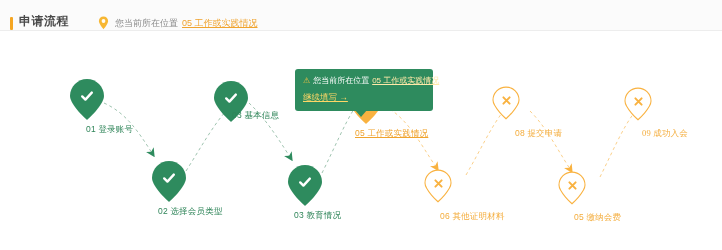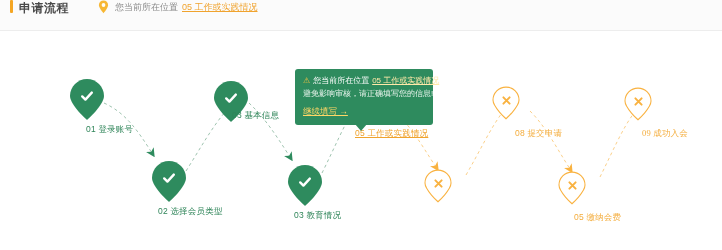--- a/index.html
+++ b/index.html
@@ -8,21 +8,21 @@
     background: #ffffff;
     font-family: "Liberation Sans", "DejaVu Sans", sans-serif;
     overflow: hidden;
   }
   #root { position: relative; width: 722px; height: 250px; background: #fff; }
 
   
   .header {
     position: absolute; left: 0; top: 0; width: 722px; height: 31px;
     background: #fbfbfb; border-bottom: 1px solid #ededed;
-    display: flex; align-items: flex-start;
+    display: flex; align-items: flex-end;
   }
   .title-bar {
     width: 3px; height: 13px; background: #f5a623; margin-left: 10px; border-radius: 1px;
   }
   .page-title {
     font-size: 12px; font-weight: bold; color: #4a4a4a;
     margin-left: 6px; letter-spacing: 0.5px; white-space: nowrap;
   }
   .crumb-wrap {
     display: flex; align-items: center; margin-left: 28px; white-space: nowrap;
@@ -201,20 +201,21 @@
     <div class="node small" style="left:424px; top:138px;">
       <svg class="pin" viewBox="0 0 34 41">
         <path d="M17 1.2 C8.2 1.2 1.2 8.2 1.2 17 C1.2 25.6 17 39.6 17 39.6 C17 39.6 32.8 25.6 32.8 17 C32.8 8.2 25.8 1.2 17 1.2 Z" fill="#ffffff" stroke="#f9b240" stroke-width="1.3"></path>
       </svg>
       <span class="glyph">
         <svg width="13" height="13" viewBox="0 0 13 13">
           <path d="M3.4 3.4 L9.6 9.6 M9.6 3.4 L3.4 9.6" fill="none" stroke="#f9b240" stroke-width="2" stroke-linecap="round"></path>
         </svg>
       </span>
     </div>
+    <div class="label orange" style="left:412px; top:180px;">06 其他证明材料</div>
 
     <div class="node small" style="left:492px; top:55px;">
       <svg class="pin" viewBox="0 0 34 41">
         <path d="M17 1.2 C8.2 1.2 1.2 8.2 1.2 17 C1.2 25.6 17 39.6 17 39.6 C17 39.6 32.8 25.6 32.8 17 C32.8 8.2 25.8 1.2 17 1.2 Z" fill="#ffffff" stroke="#f9b240" stroke-width="1.3"></path>
       </svg>
       <span class="glyph">
         <svg width="13" height="13" viewBox="0 0 13 13">
           <path d="M3.4 3.4 L9.6 9.6 M9.6 3.4 L3.4 9.6" fill="none" stroke="#f9b240" stroke-width="2" stroke-linecap="round"></path>
         </svg>
       </span>
@@ -244,19 +245,18 @@
       </span>
     </div>
     <div class="label orange" style="left:614px; top:97px;font-family:Liberation Serif, serif;">09 成功入会</div>
 
     <div class="tooltip">
       <div class="tt-line1">
         <span class="tt-warn">⚠</span>
         <span class="tt-cur">您当前所在位置</span>
         <span class="tt-step">05 工作或实践情况</span>
       </div>
-      <div class="tt-line2">避免影响审核，请正确填写您的信息!</div>
       <a class="tt-link" href="#">继续填写 →</a>
       <div class="tt-tail"></div>
     </div>
 
   </div>
 </div>
 
 </body></html>

